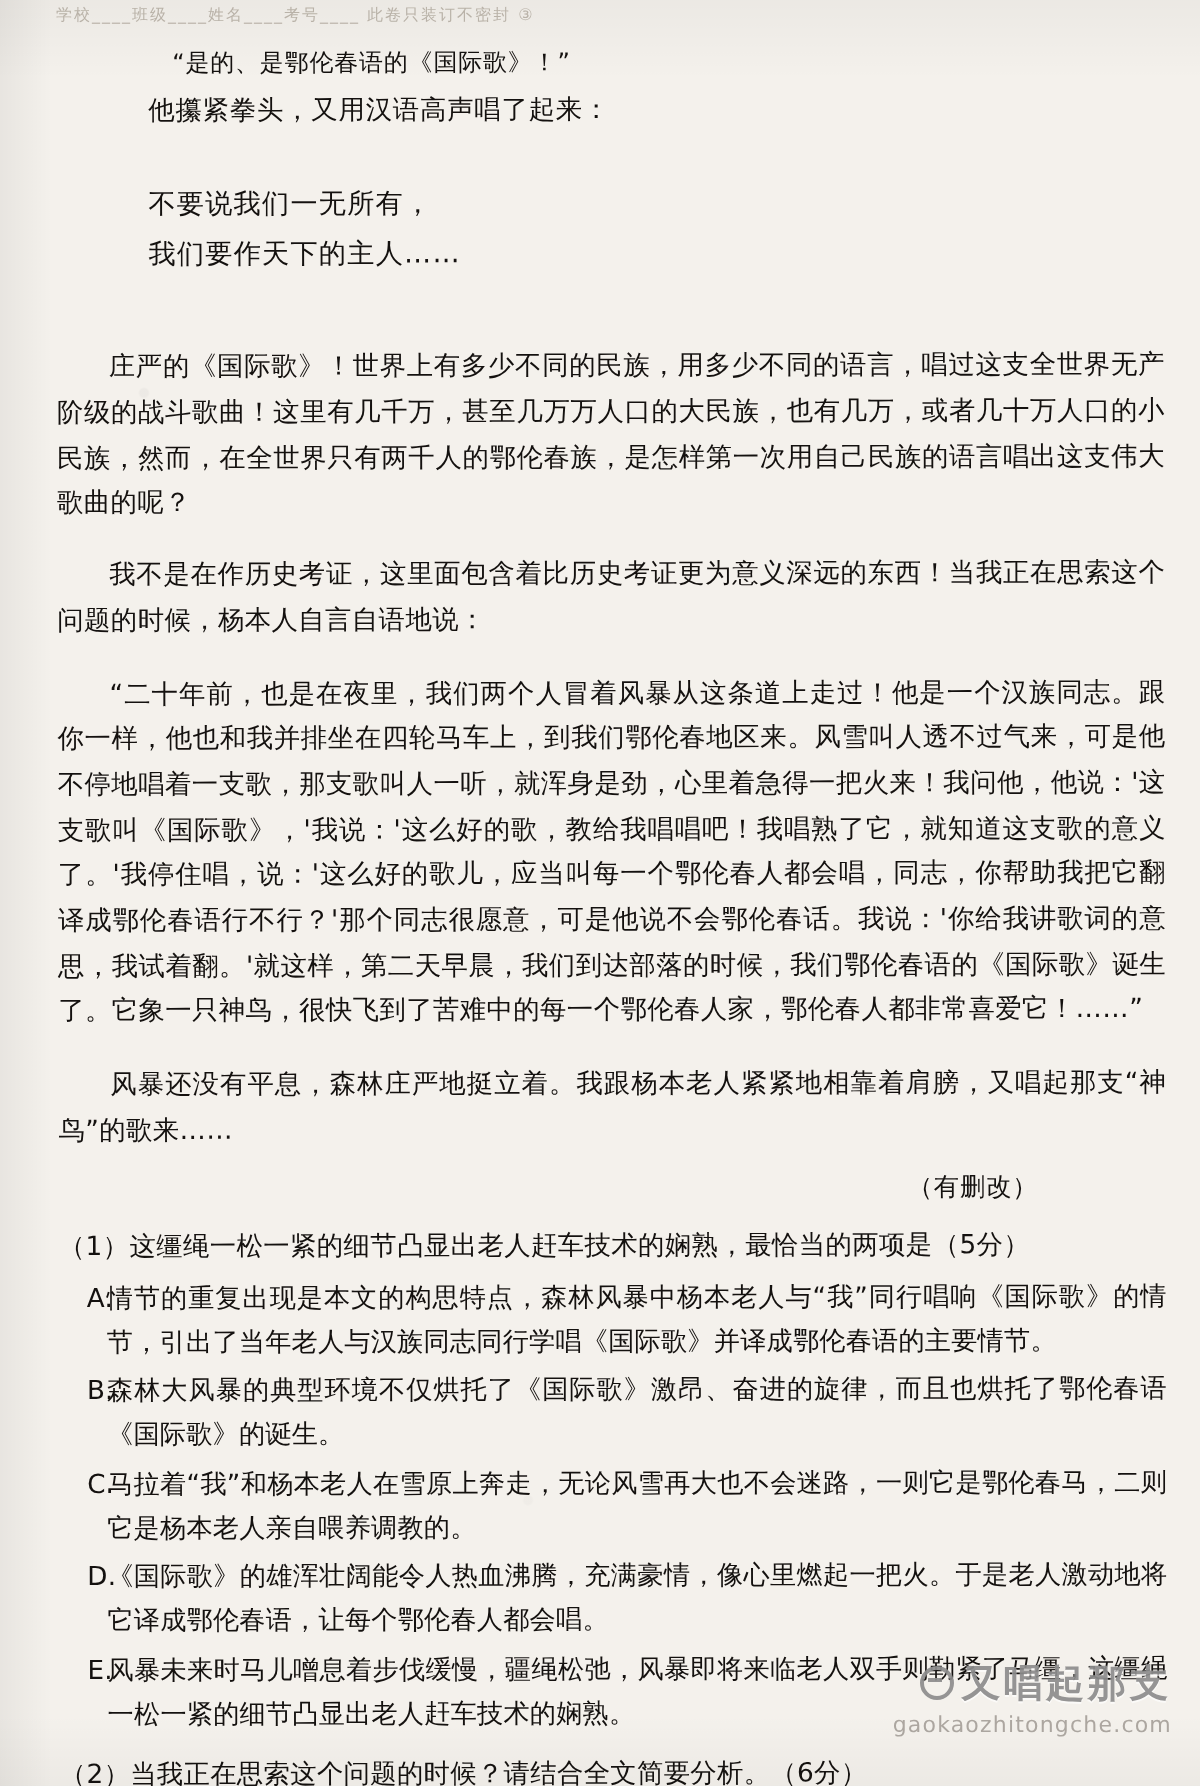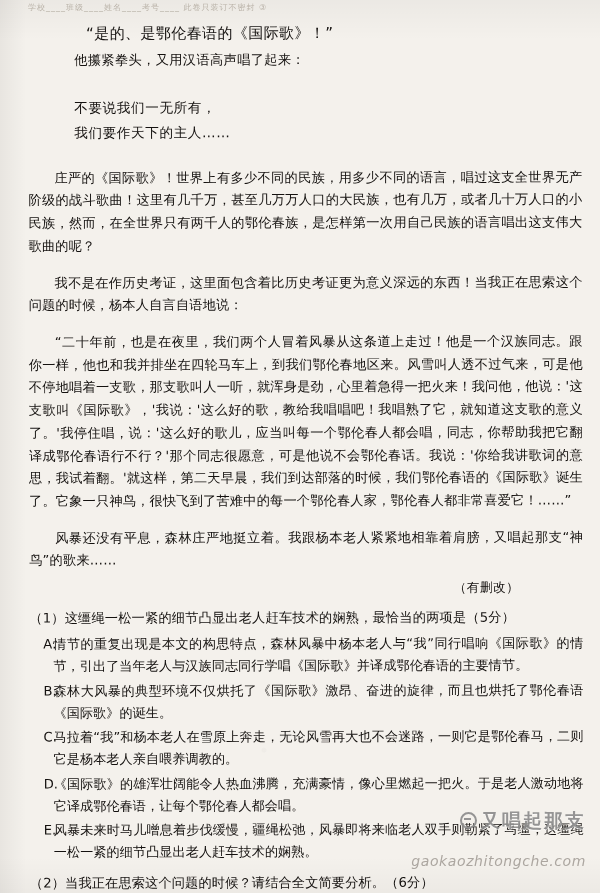--- a/index.html
+++ b/index.html
@@ -40,21 +40,21 @@
     top:2px;left:28px;right:34px;
     height:16px;
     color:#b9b2a8;
     font-size:8px;
     letter-spacing:1px;
     white-space:nowrap;
     overflow:hidden;
   }
   .quote-top{
     margin:14px 0 0 58px;
-    font-size:15px;
+    font-size:12px;
     line-height:1.5;
     letter-spacing:0.4px;
   }
   .quote-top2{
     margin:6px 0 0 46px;
     font-size:13.2px;
     letter-spacing:0.4px;
   }
   .verse{
     margin:26px 0 0 46px;
@@ -63,21 +63,21 @@
     letter-spacing:0.6px;
   }
   p.body{
     margin:14px 0 0 0;
     font-size:13.2px;
     line-height:1.72;
     text-align:justify;
     text-indent:26px;
     letter-spacing:0.2px;
   }
-  p.body.first{margin-top:22px;font-family:Liberation Serif, serif;}
+  p.body.first{margin-top:32px;font-family:Liberation Serif, serif;}
   .right{
     text-align:right;
     font-size:12.6px;
     margin:8px 64px 0 0;
     letter-spacing:0.5px;
   }
   .q{
     margin:10px 0 0 0;
     font-size:13.2px;
     line-height:1.7;
@@ -121,25 +121,24 @@
     opacity:0.92;
   }
   .wm .big{
     font-size:19px;
     color:#8d8d8d;
     letter-spacing:2px;
     font-weight:bold;
     text-shadow:0 1px 0 rgba(255,255,255,0.7);
   }
   .wm .small{
-    font-size:14px;
+    font-size:11px;
     color:#a6a09a;
     letter-spacing:0.6px;
-    margin-top:19px;
-    font-style:italic;
+    margin-top:1px;
   }
   .wm .logo{
     display:inline-block;
     width:13px;height:13px;
     border-radius:50%;
     border:2px solid #8d8d8d;
     position:relative;
     vertical-align:-2px;
     margin-right:4px;
   }

